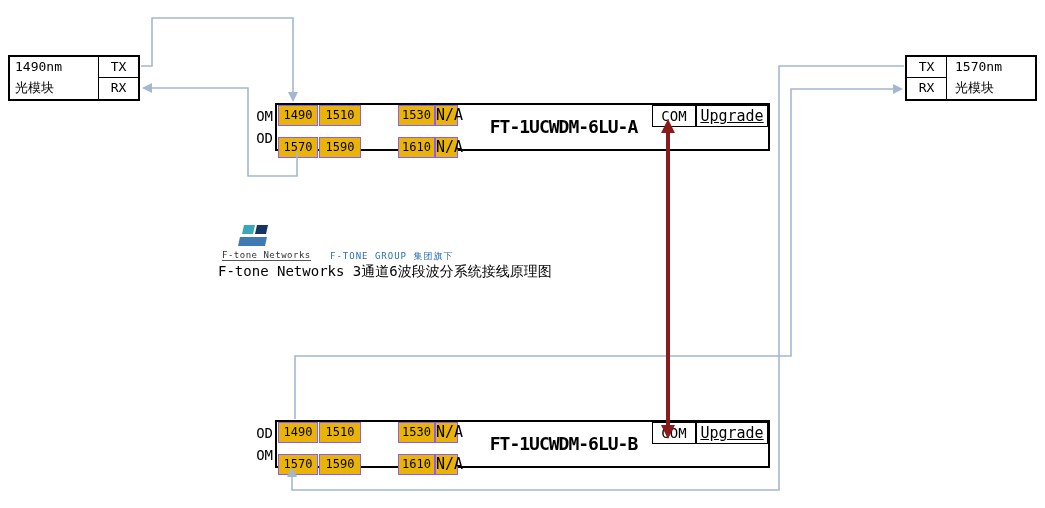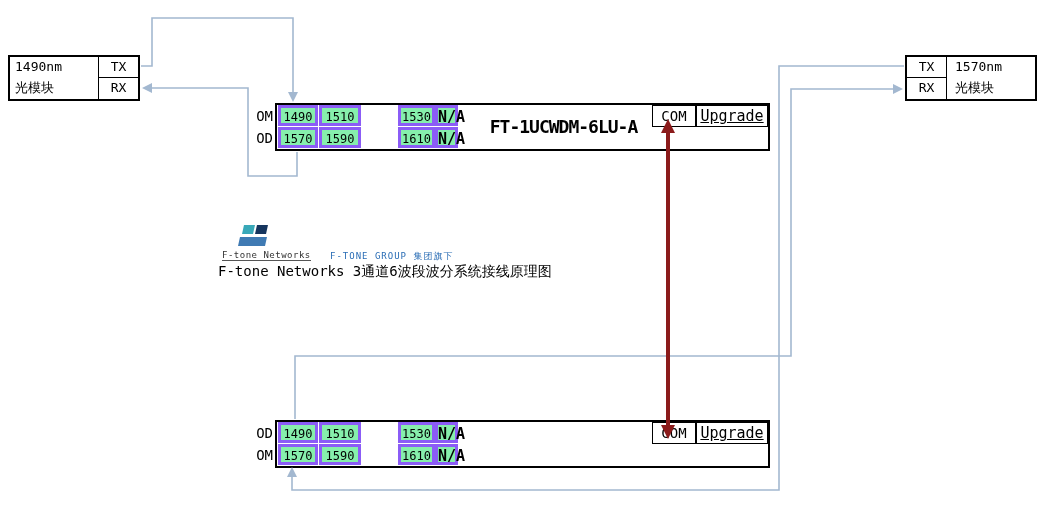--- a/index.html
+++ b/index.html
@@ -20,27 +20,27 @@
   .module.left  .txrx.tx { top:0; border-bottom:1px solid #000; }
   .module.left  .txrx.rx { top:21px; }
   .module.right .txrx { left:0; border-right:1px solid #000; }
   .module.right .txrx.tx { top:0; border-bottom:1px solid #000; }
   .module.right .txrx.rx { top:21px; }
 
   
   .device { position:absolute; width:495px; height:48px; border:2px solid #000; background:#fff; }
   .rowlabel { position:absolute; left:-32px; width:28px; height:22px; line-height:22px; text-align:right; font-size:14px; }
   .rowlabel.r1 { top:0; } .rowlabel.r2 { top:22px; }
-  .cell { position:absolute; height:21px; border:3px solid #8b5cf6; background:#86efac;
+  .cell { position:absolute; height:21px; border:1px solid #8b5cf6; background:#eab308;
           text-align:center; font-size:12px; line-height:19px; }
-  .cell.r1 { top:0; } .cell.r2 { top:22px; }
+  .cell.r1 { top:0; } .cell.r2 { top:32px; }
   .c0 { left:1px;   width:40px; }
   .c1 { left:42px;  width:42px; }
   .c2 { left:121px; width:37px; }
-  .c3 { left:158px; width:23px; font-size:15px; line-height:18px;font-weight:bold; }
+  .c3 { left:158px; width:23px; font-size:15px; line-height:18px; }
   .dev-name { position:absolute; left:199px; top:0; width:175px; height:52px; line-height:44px;
               text-align:center; font-size:18px; font-weight:bold; letter-spacing:-1px; white-space:nowrap; }
   .com-cell { position:absolute; left:375px; top:0; width:44px; height:22px; border:1px solid #000;
               text-align:center; font-size:14px; line-height:20px; }
   .upg-cell { position:absolute; left:419px; top:0; width:72px; height:22px; border:1px solid #000;
               text-align:center; font-size:15px; line-height:20px; text-decoration:underline; }
 
   
   .logo { position:absolute; left:222px; top:222px; width:320px; height:40px; }
   .logo-icon { position:absolute; left:14px; top:2px; }
@@ -93,20 +93,21 @@
     <div class="rowlabel r1">OD</div>
     <div class="rowlabel r2">OM</div>
     <div class="cell r1 c0">1490</div>
     <div class="cell r1 c1">1510</div>
     <div class="cell r1 c2">1530</div>
     <div class="cell r1 c3">N/A</div>
     <div class="cell r2 c0">1570</div>
     <div class="cell r2 c1">1590</div>
     <div class="cell r2 c2">1610</div>
     <div class="cell r2 c3">N/A</div>
+    <div class="dev-name">FT-1UCWDM-6LU-B</div>
     <div class="com-cell">COM</div>
     <div class="upg-cell">Upgrade</div>
   </div>
 
   <div class="logo">
     <svg class="logo-icon" width="36" height="24" viewBox="0 0 36 24">
       <polygon points="8,1 19,1 17,10 6,10" fill="#38a8b8"></polygon>
       <polygon points="21,1 32,1 30,10 19,10" fill="#16355e"></polygon>
       <polygon points="4,13 31,13 29,22 2,22" fill="#3f7ab3"></polygon>
     </svg>

